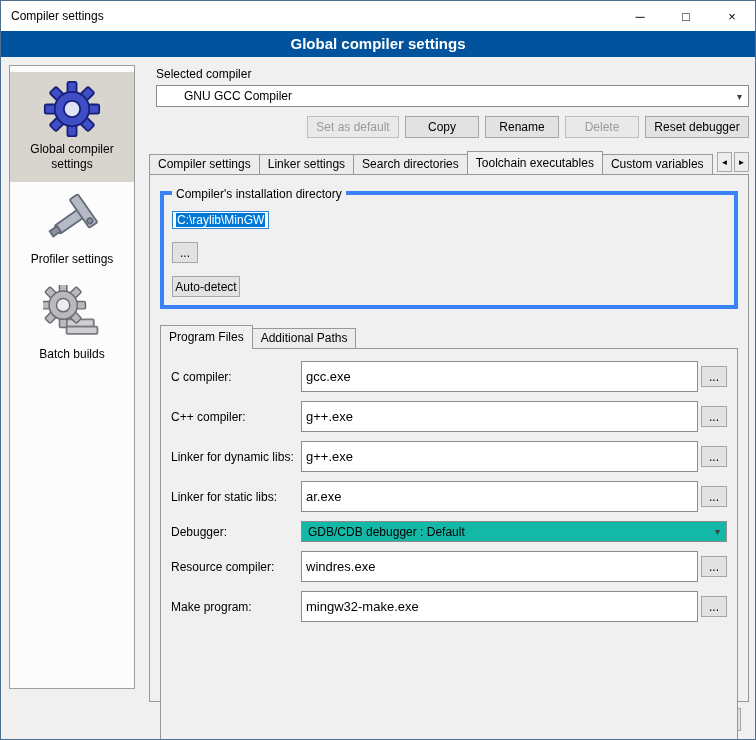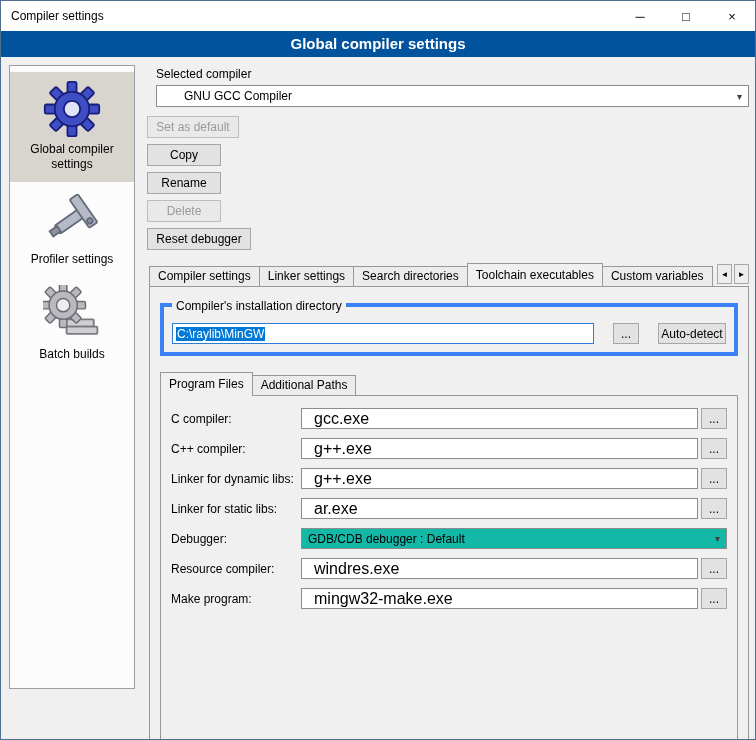--- a/index.html
+++ b/index.html
@@ -24,44 +24,44 @@
   .side-label { font-size:12px; line-height:15px; }
   
   .main { position:absolute; left:146px; top:60px; width:602px; }
   .sc-label { margin:6px 0 4px 9px; }
   .combo { display:flex; align-items:center; justify-content:space-between; border:1px solid #8c8c8c; padding:0 6px; cursor:default; overflow:hidden; white-space:nowrap; }
   .combo .arrow { color:#404040; font-size:10px; margin-left:6px; }
   .combo-white { background:#fff; height:22px; margin-left:9px;padding-left:27px; }
   .combo-gray { background:#14b8a6; height:21px; }
   .btn { background:#e2e2e2; border:1px solid #a6a6a6; height:22px; font-family:"Liberation Sans",sans-serif; font-size:12px; cursor:pointer; }
   .btn.disabled { color:#9a9a9a; background:#e9e9e9; border-color:#bdbdbd; }
-  .btn-row { display:flex; justify-content:flex-end; gap:6px; margin-top:9px;flex-direction:column; }
+  .btn-row { display:flex; justify-content:flex-end; gap:6px; margin-top:9px; }
   .w92{width:92px} .w74{width:74px} .w104{width:104px}
   
   .tabrow { display:flex; align-items:flex-end; margin-top:12px; margin-left:2px; }
   .tabstrip { flex:1; display:flex; align-items:flex-end; overflow:hidden; white-space:nowrap; height:24px; }
   .tab { flex:0 0 auto; height:20px; line-height:19px; padding:0 8px; background:#ececec; border:1px solid #989898; border-bottom:none; margin-right:-1px; cursor:pointer; }
   .tab.active { height:24px; line-height:23px; background:#f0f0f0; position:relative; z-index:3; margin-bottom:-1px; }
   .tab-arrows { display:flex; gap:2px; margin-left:4px; margin-bottom:2px; }
   .arrow-btn { width:15px; height:20px; border:1px solid #a8a8a8; background:#ededed; display:flex; align-items:center; justify-content:center; font-size:8px; cursor:pointer; }
   
   .tabpage { position:relative; z-index:1; border:1px solid #989898; background:#f0f0f0; height:528px; margin-left:2px; padding:10px 8px 0 8px; }
   .groupbox { position:relative; border:4px solid #3b82f6; margin:6px 2px 0 2px; padding:16px 8px 8px 8px; }
   .group-title { position:absolute; top:-8px; left:8px; background:#f0f0f0; padding:0 4px; }
-  .dir-row { display:flex; align-items:flex-start; gap:19px; }
+  .dir-row { display:flex; align-items:flex-start; gap:13px;flex-direction:column; }
   .text-input { flex:1; height:21px; background:#fff; border:1px solid #2a7fd4; padding:1px 3px; display:flex; align-items:center; overflow:hidden; }
   .text-input .sel { background:#0078d7; color:#fff; padding:0 1px; white-space:pre; }
   .dots { width:26px; padding:0; height:21px; }
   .auto { width:68px; height:21px; }
   .note { margin-top:5px; color:#a33128; white-space:nowrap; overflow:hidden; }
   .subtabs { display:flex; align-items:flex-end; margin-top:16px; margin-left:2px; height:23px; }
   .subpage { position:relative; z-index:1; border:1px solid #989898; background:#f0f0f0; height:400px; margin:0 2px 0 2px; padding:12px 10px 0 10px; }
   .frow { display:flex; align-items:center; margin-bottom:9px; }
   .flabel { width:130px; flex:0 0 130px; }
-  .tinput { flex:1; min-width:0; height:21px; border:1px solid #8c8c8c; background:#fff; padding:0 12px; font-family:"Liberation Sans",sans-serif; font-size:16px; }
+  .tinput { flex:1; min-width:0; height:31px; border:1px solid #8c8c8c; background:#fff; padding:0 4px; font-family:"Liberation Sans",sans-serif; font-size:13px; }
   .frow .dots { margin-left:3px; }
   .combo.grow { flex:1; }
   
   .footer { position:absolute; right:14px; bottom:8px; display:flex; gap:14px; }
   .btn.wide { width:70px; height:23px; }
 </style>
 </head>
 <body>
 
 <div class="window">

